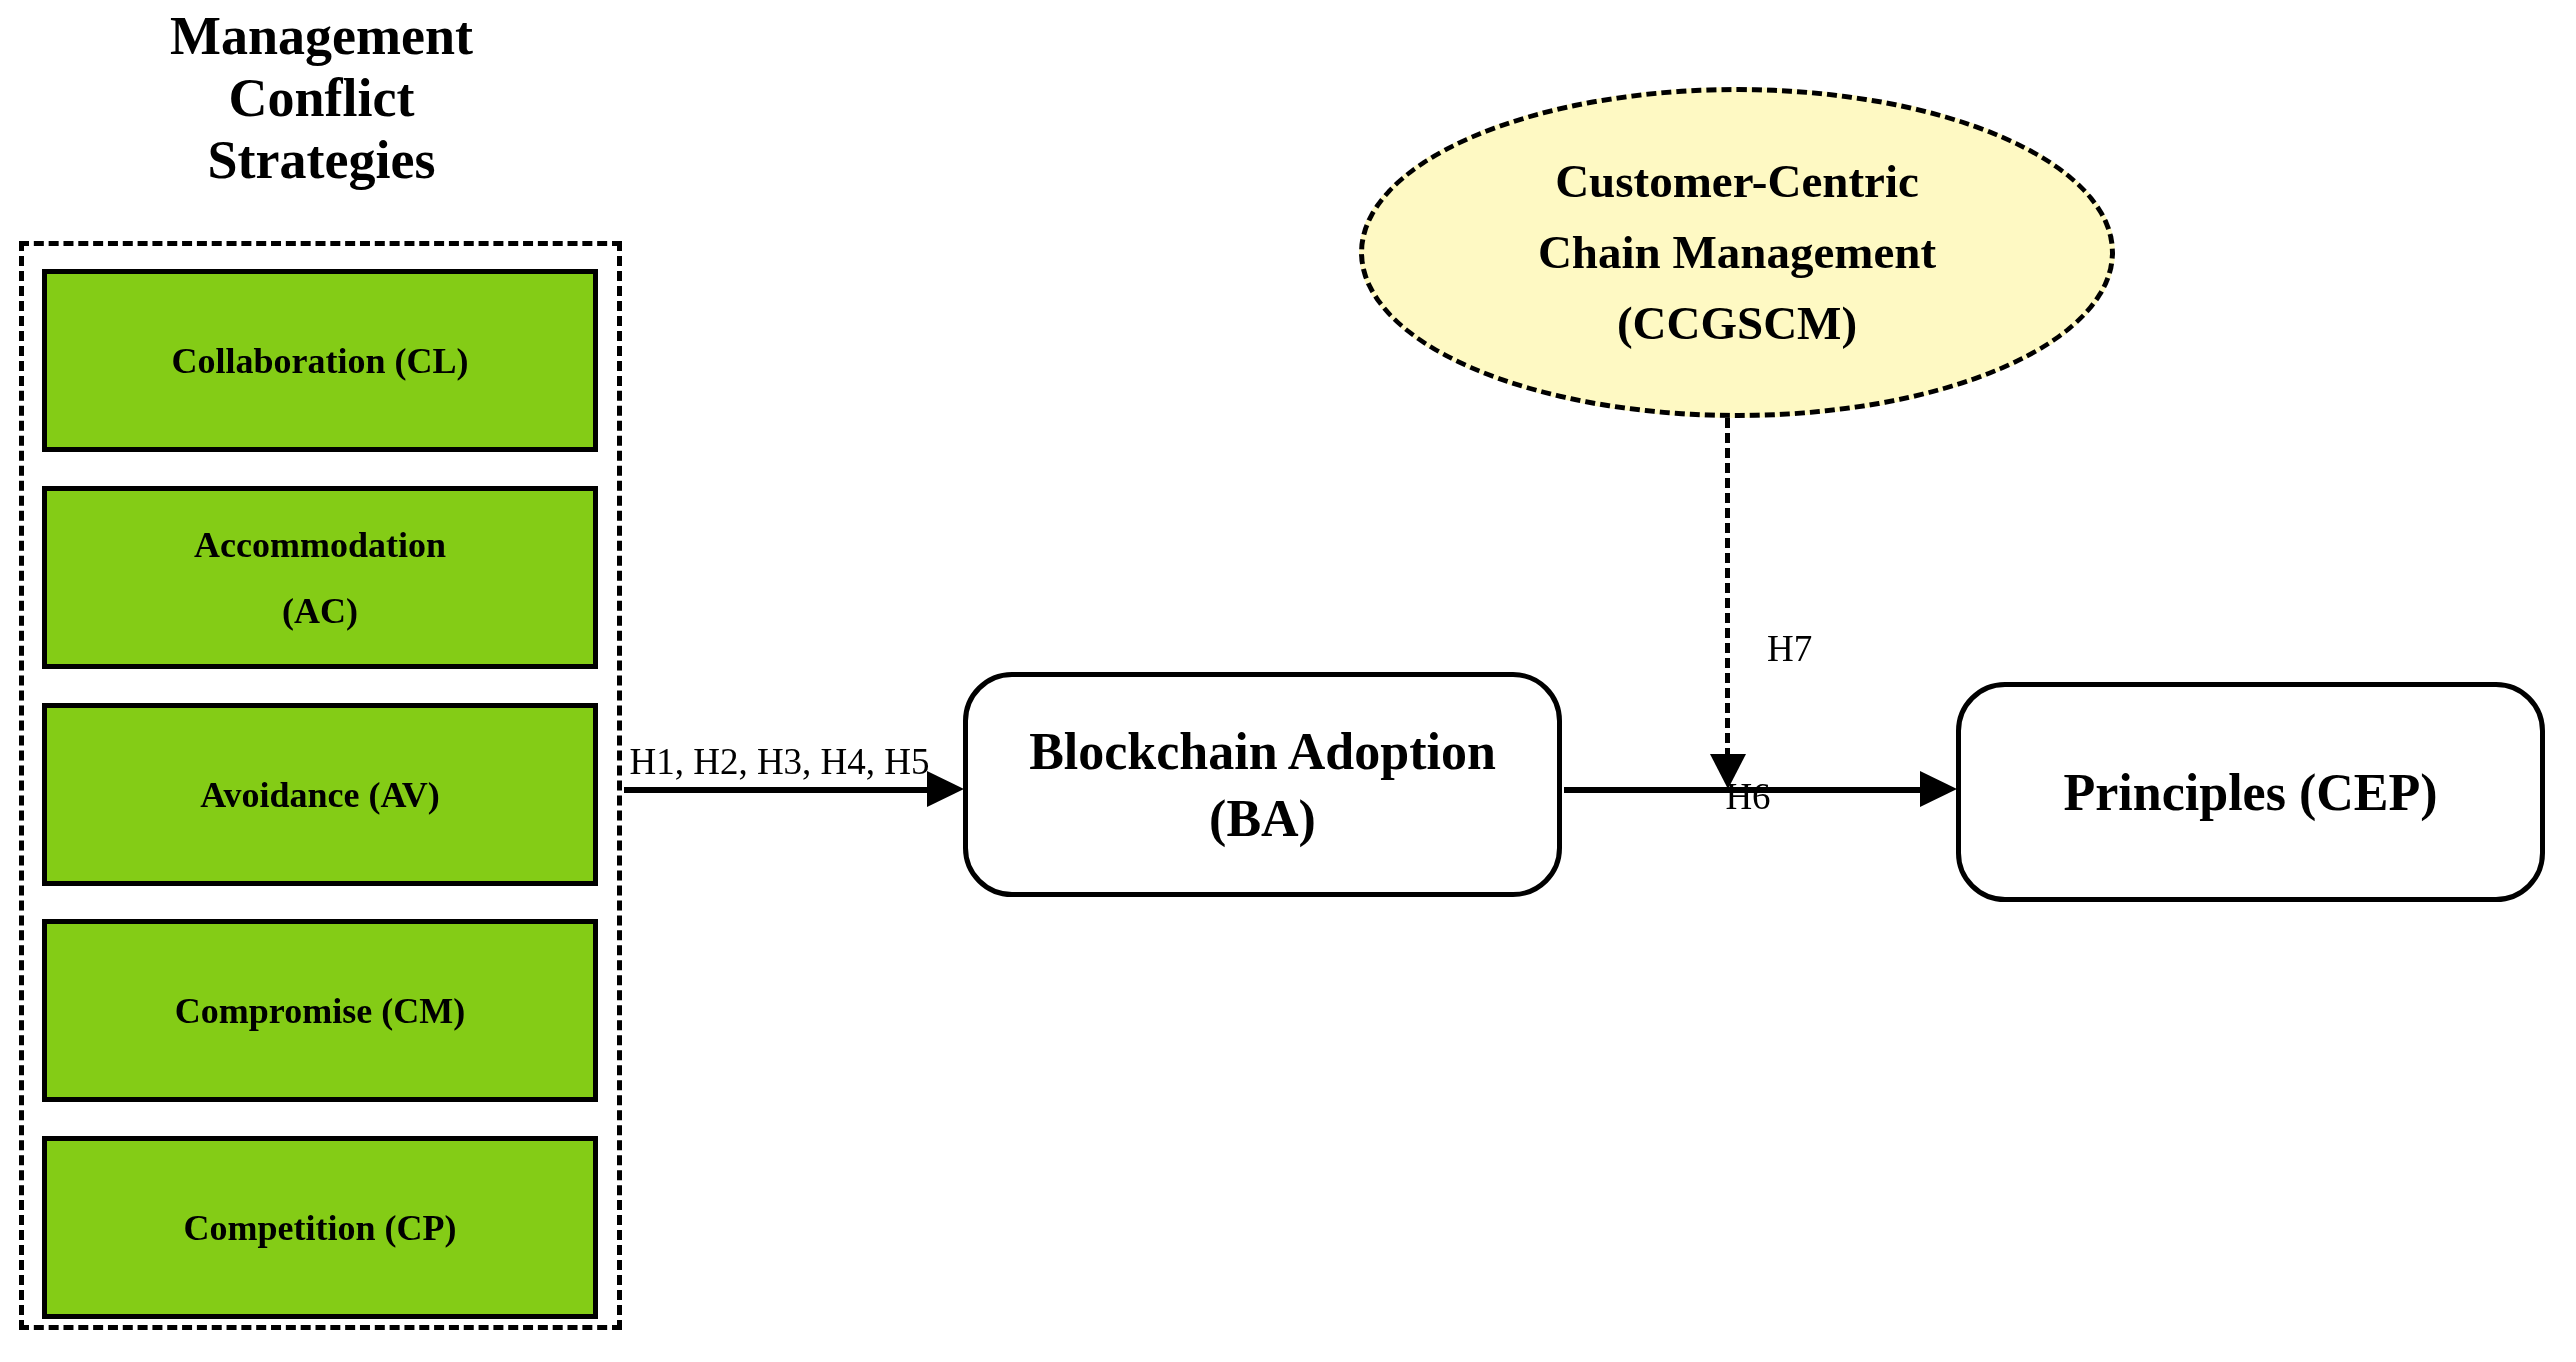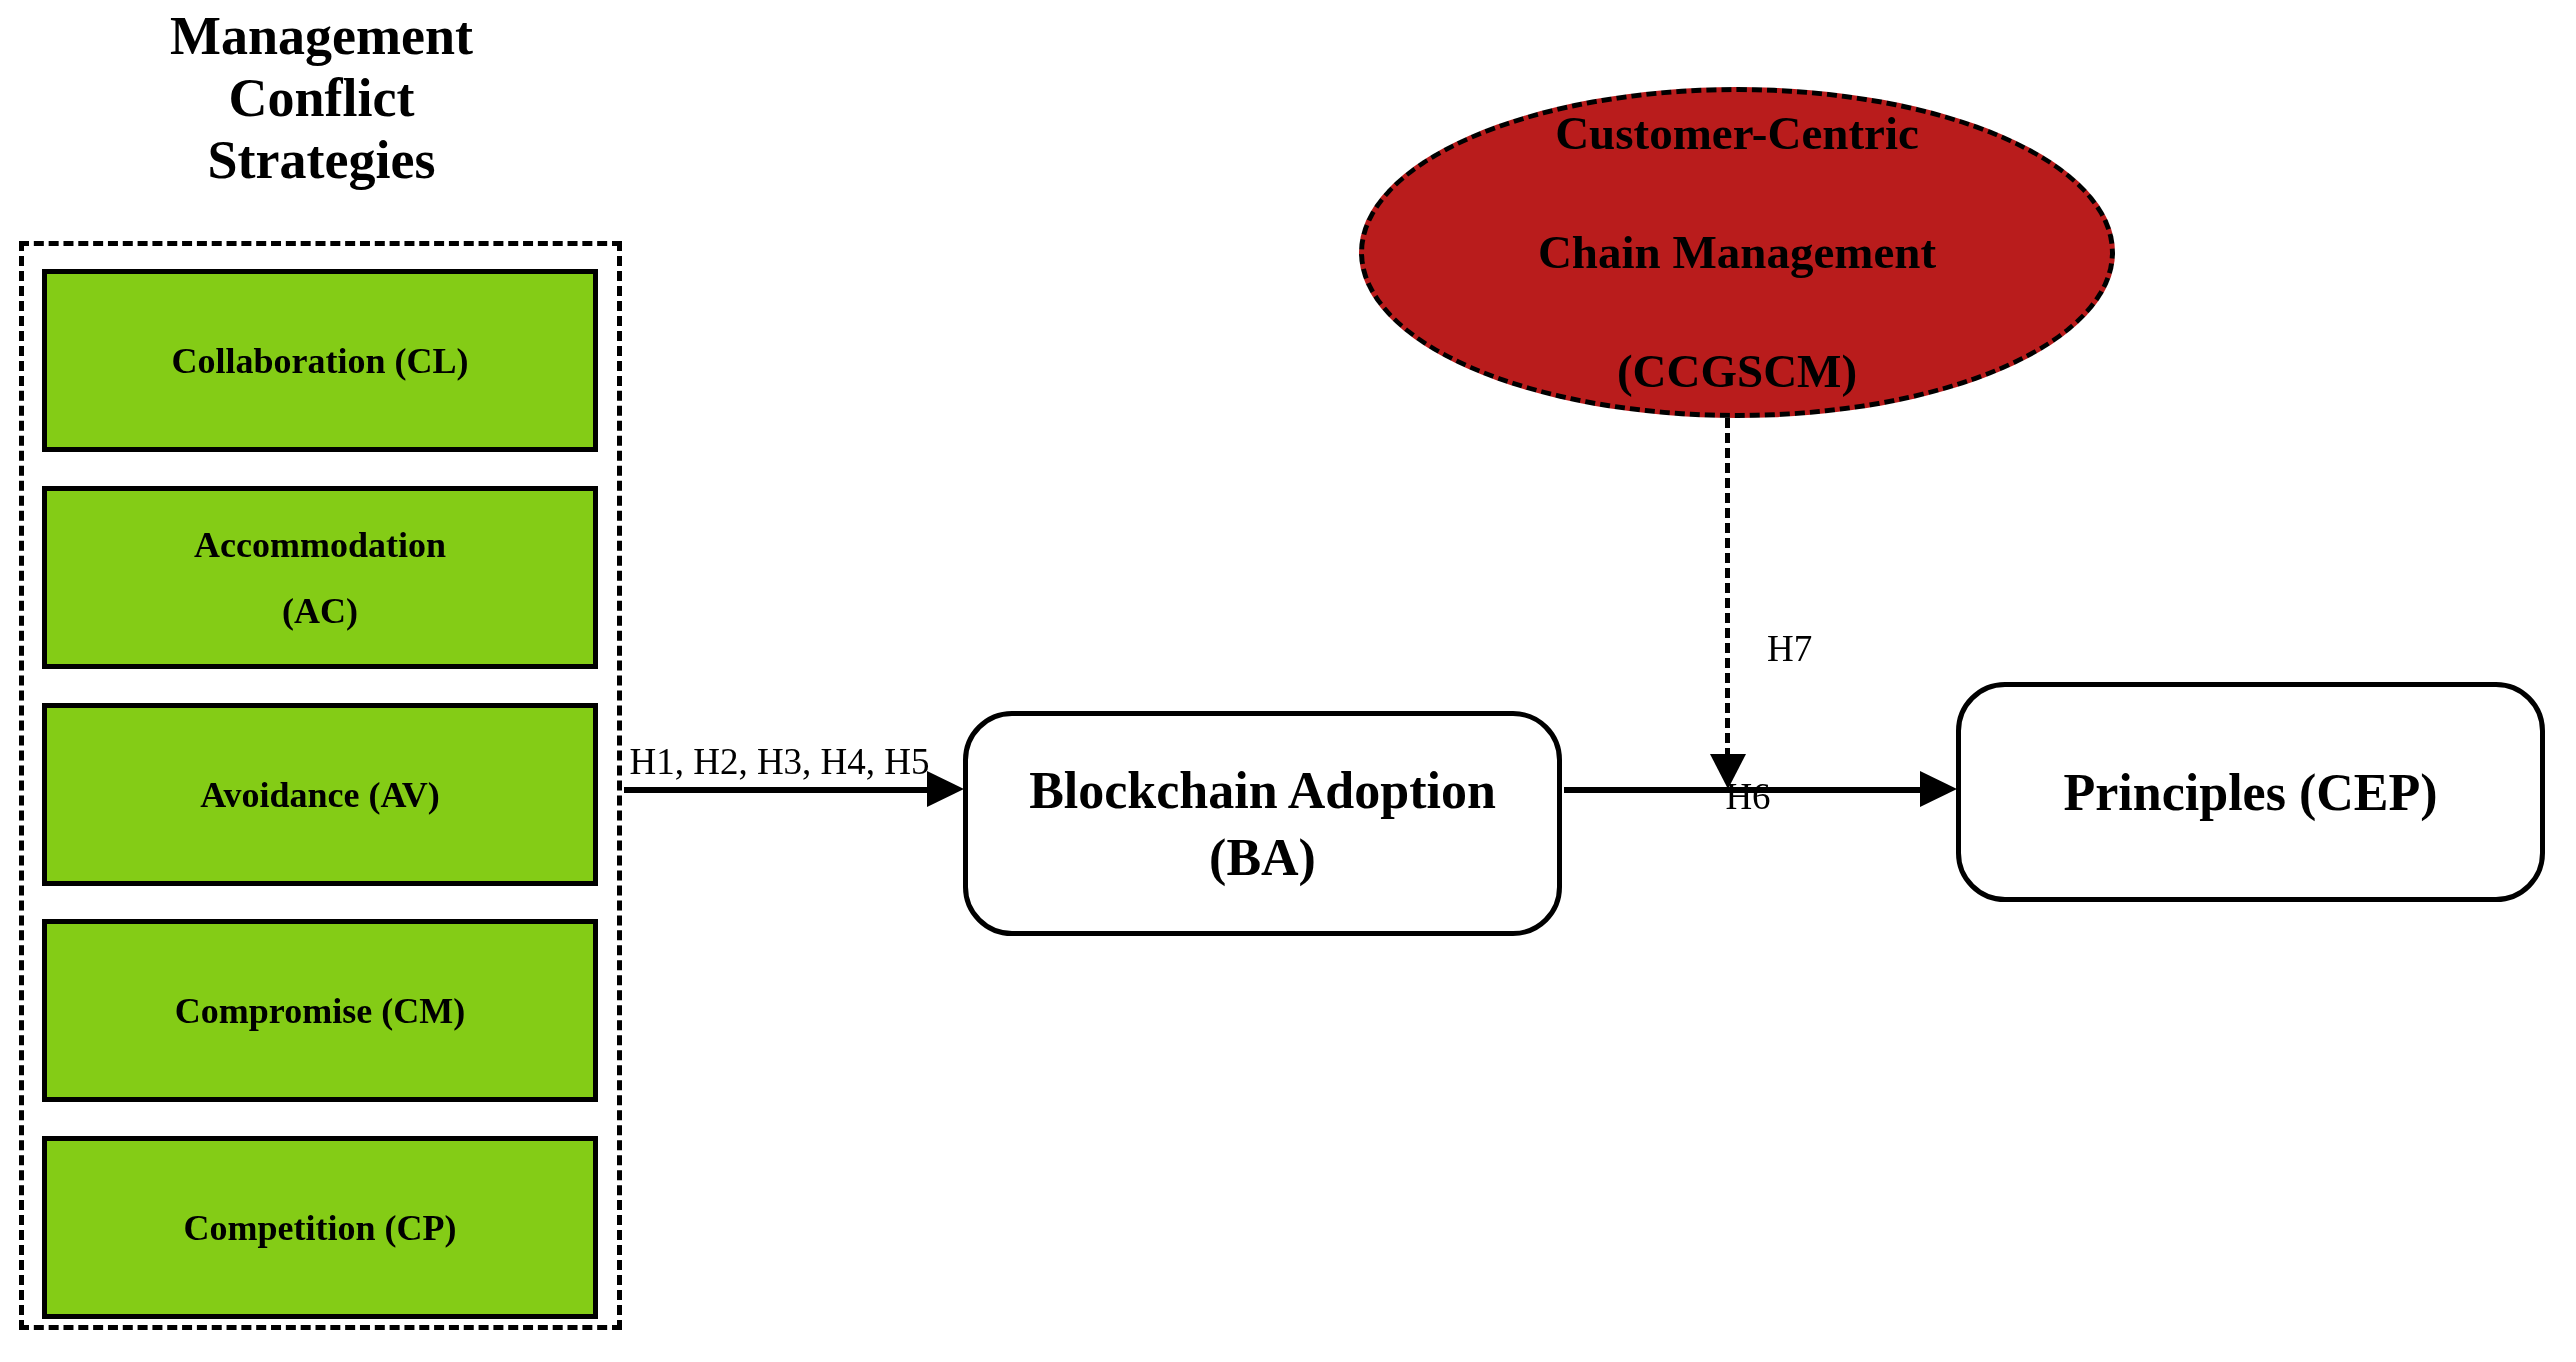--- a/index.html
+++ b/index.html
@@ -66,41 +66,40 @@
     background: #ffffff;
     display: flex;
     flex-direction: column;
     align-items: center;
     justify-content: center;
     text-align: center;
     font-size: 52px;
     font-weight: bold;
     line-height: 67px;
   }
-  .node-ba  { left: 963px; top: 711px; width: 589px; height: 215px; }
+  .node-ba  { left: 963px; top: 672px; width: 589px; height: 215px; }
   .node-cep { left: 1956px; top: 682px; width: 579px; height: 210px; }
 
   
   .node-ccgscm {
     left: 1359px;
     top: 87px;
     width: 746px;
     height: 321px;
     border: 5px dashed #000000;
     border-radius: 50%;
-    background: #b91c1c;
+    background: #fef9c3;
     display: flex;
     flex-direction: column;
     align-items: center;
     justify-content: center;
     text-align: center;
     font-size: 47px;
     font-weight: bold;
     line-height: 71px;
-    gap: 48px;
   }
 
   
   .h-line {
     height: 5.9px;
     background: #000000;
   }
   .arrow1-line { left: 624px;  top: 787px; width: 306px; }
   .arrow2-line { left: 1564px; top: 787px; width: 358px; }
 

